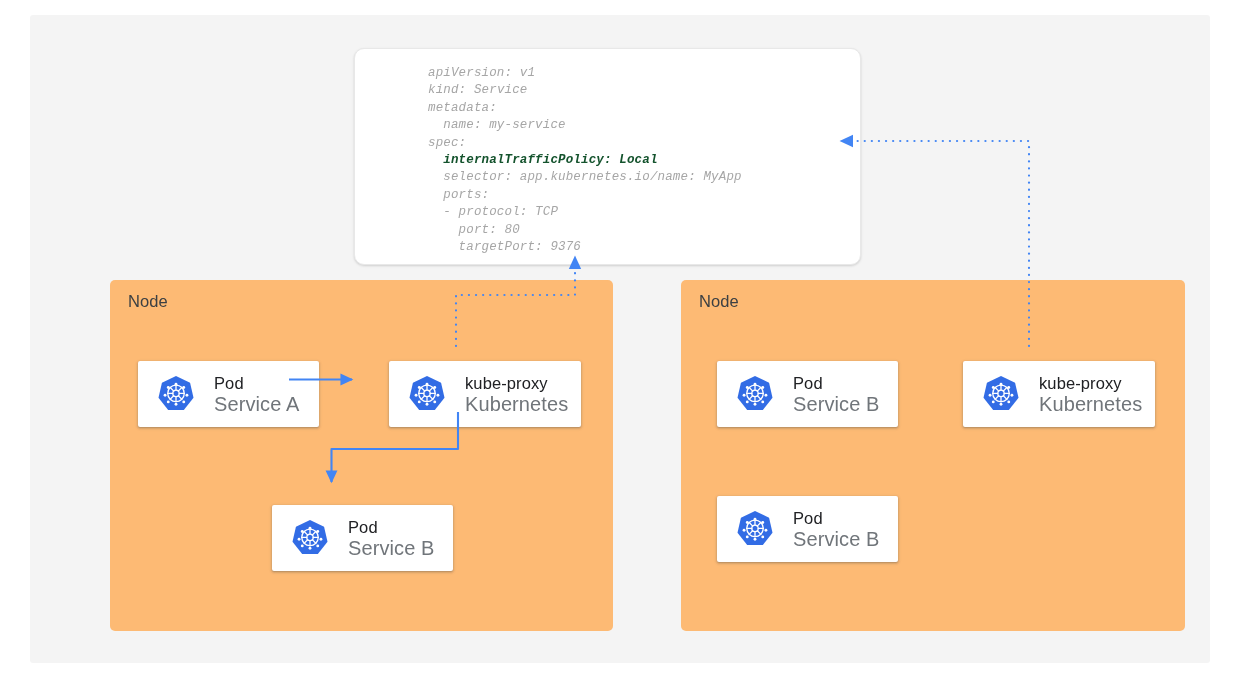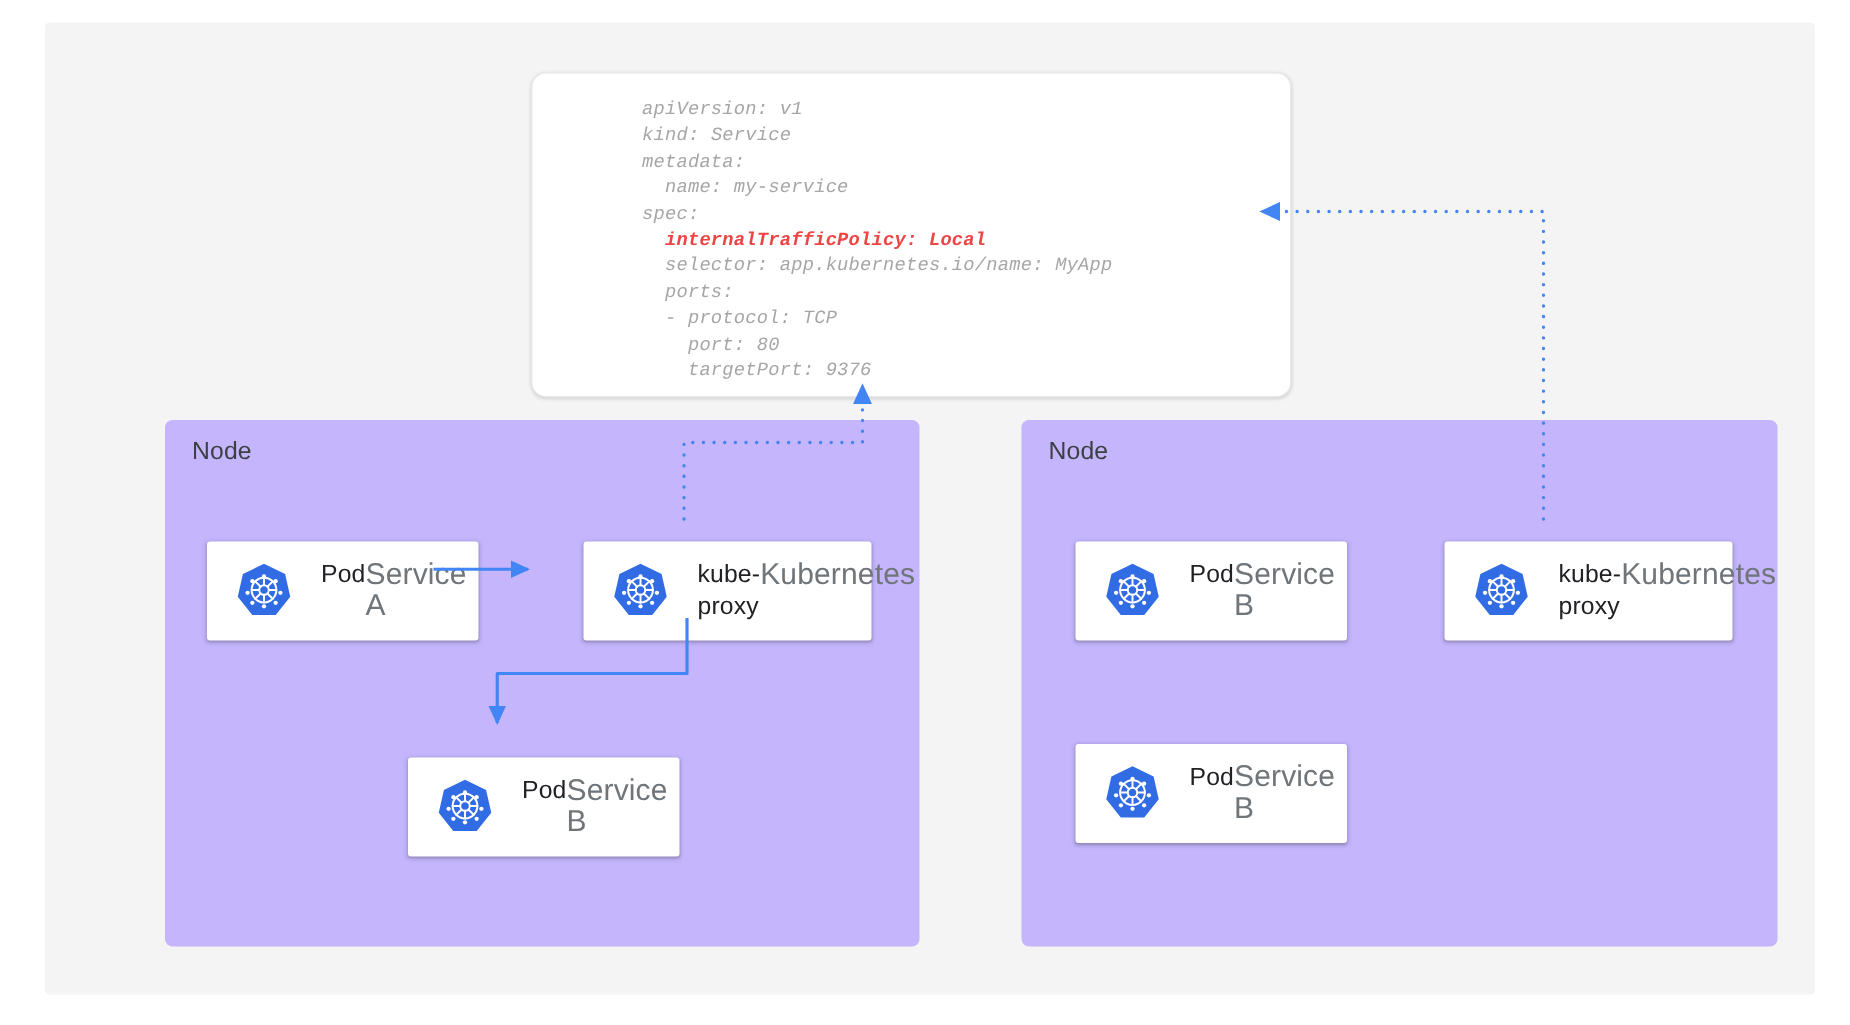--- a/index.html
+++ b/index.html
@@ -35,26 +35,26 @@
     left: 73px; top: 16px;
     font-family: "Liberation Mono", "DejaVu Sans Mono", monospace;
     font-style: italic;
     font-size: 12.5px;
     line-height: 17.4px;
     color: #a6a6a6;
     white-space: pre;
     letter-spacing: 0.15px;
   }
   .yaml-line { display: block; height: 17.4px; }
-  .yaml-line.bold { color: #ef4444; font-weight: bold; }
+  .yaml-line.bold { color: #14532d; font-weight: bold; }
 
   
   .node {
     position: absolute;
-    background: #c4b5fd;
+    background: #fdba74;
     border-radius: 5px;
   }
   #node-left  { left: 80px;  top: 265px; width: 503px; height: 351px; }
   #node-right { left: 651px; top: 265px; width: 504px; height: 351px; }
   .node-label {
     position: absolute;
     left: 18px; top: 12px;
     font-size: 16.5px;
     color: #3c4043;
     letter-spacing: 0.1px;
@@ -71,21 +71,21 @@
   }
   .card-icon {
     flex: 0 0 auto;
     width: 40px; height: 40px;
     margin-left: 18px;
     display: block;
   }
   .card-text {
     margin-left: 18px;
     display: flex;
-    flex-direction: row;
+    flex-direction: column;
     justify-content: flex-end;
   }
   .card-title {
     font-size: 16.5px;
     color: #202124;
     line-height: 21px;
     letter-spacing: 0.1px;
   }
   .card-sub {
     font-size: 20px;

